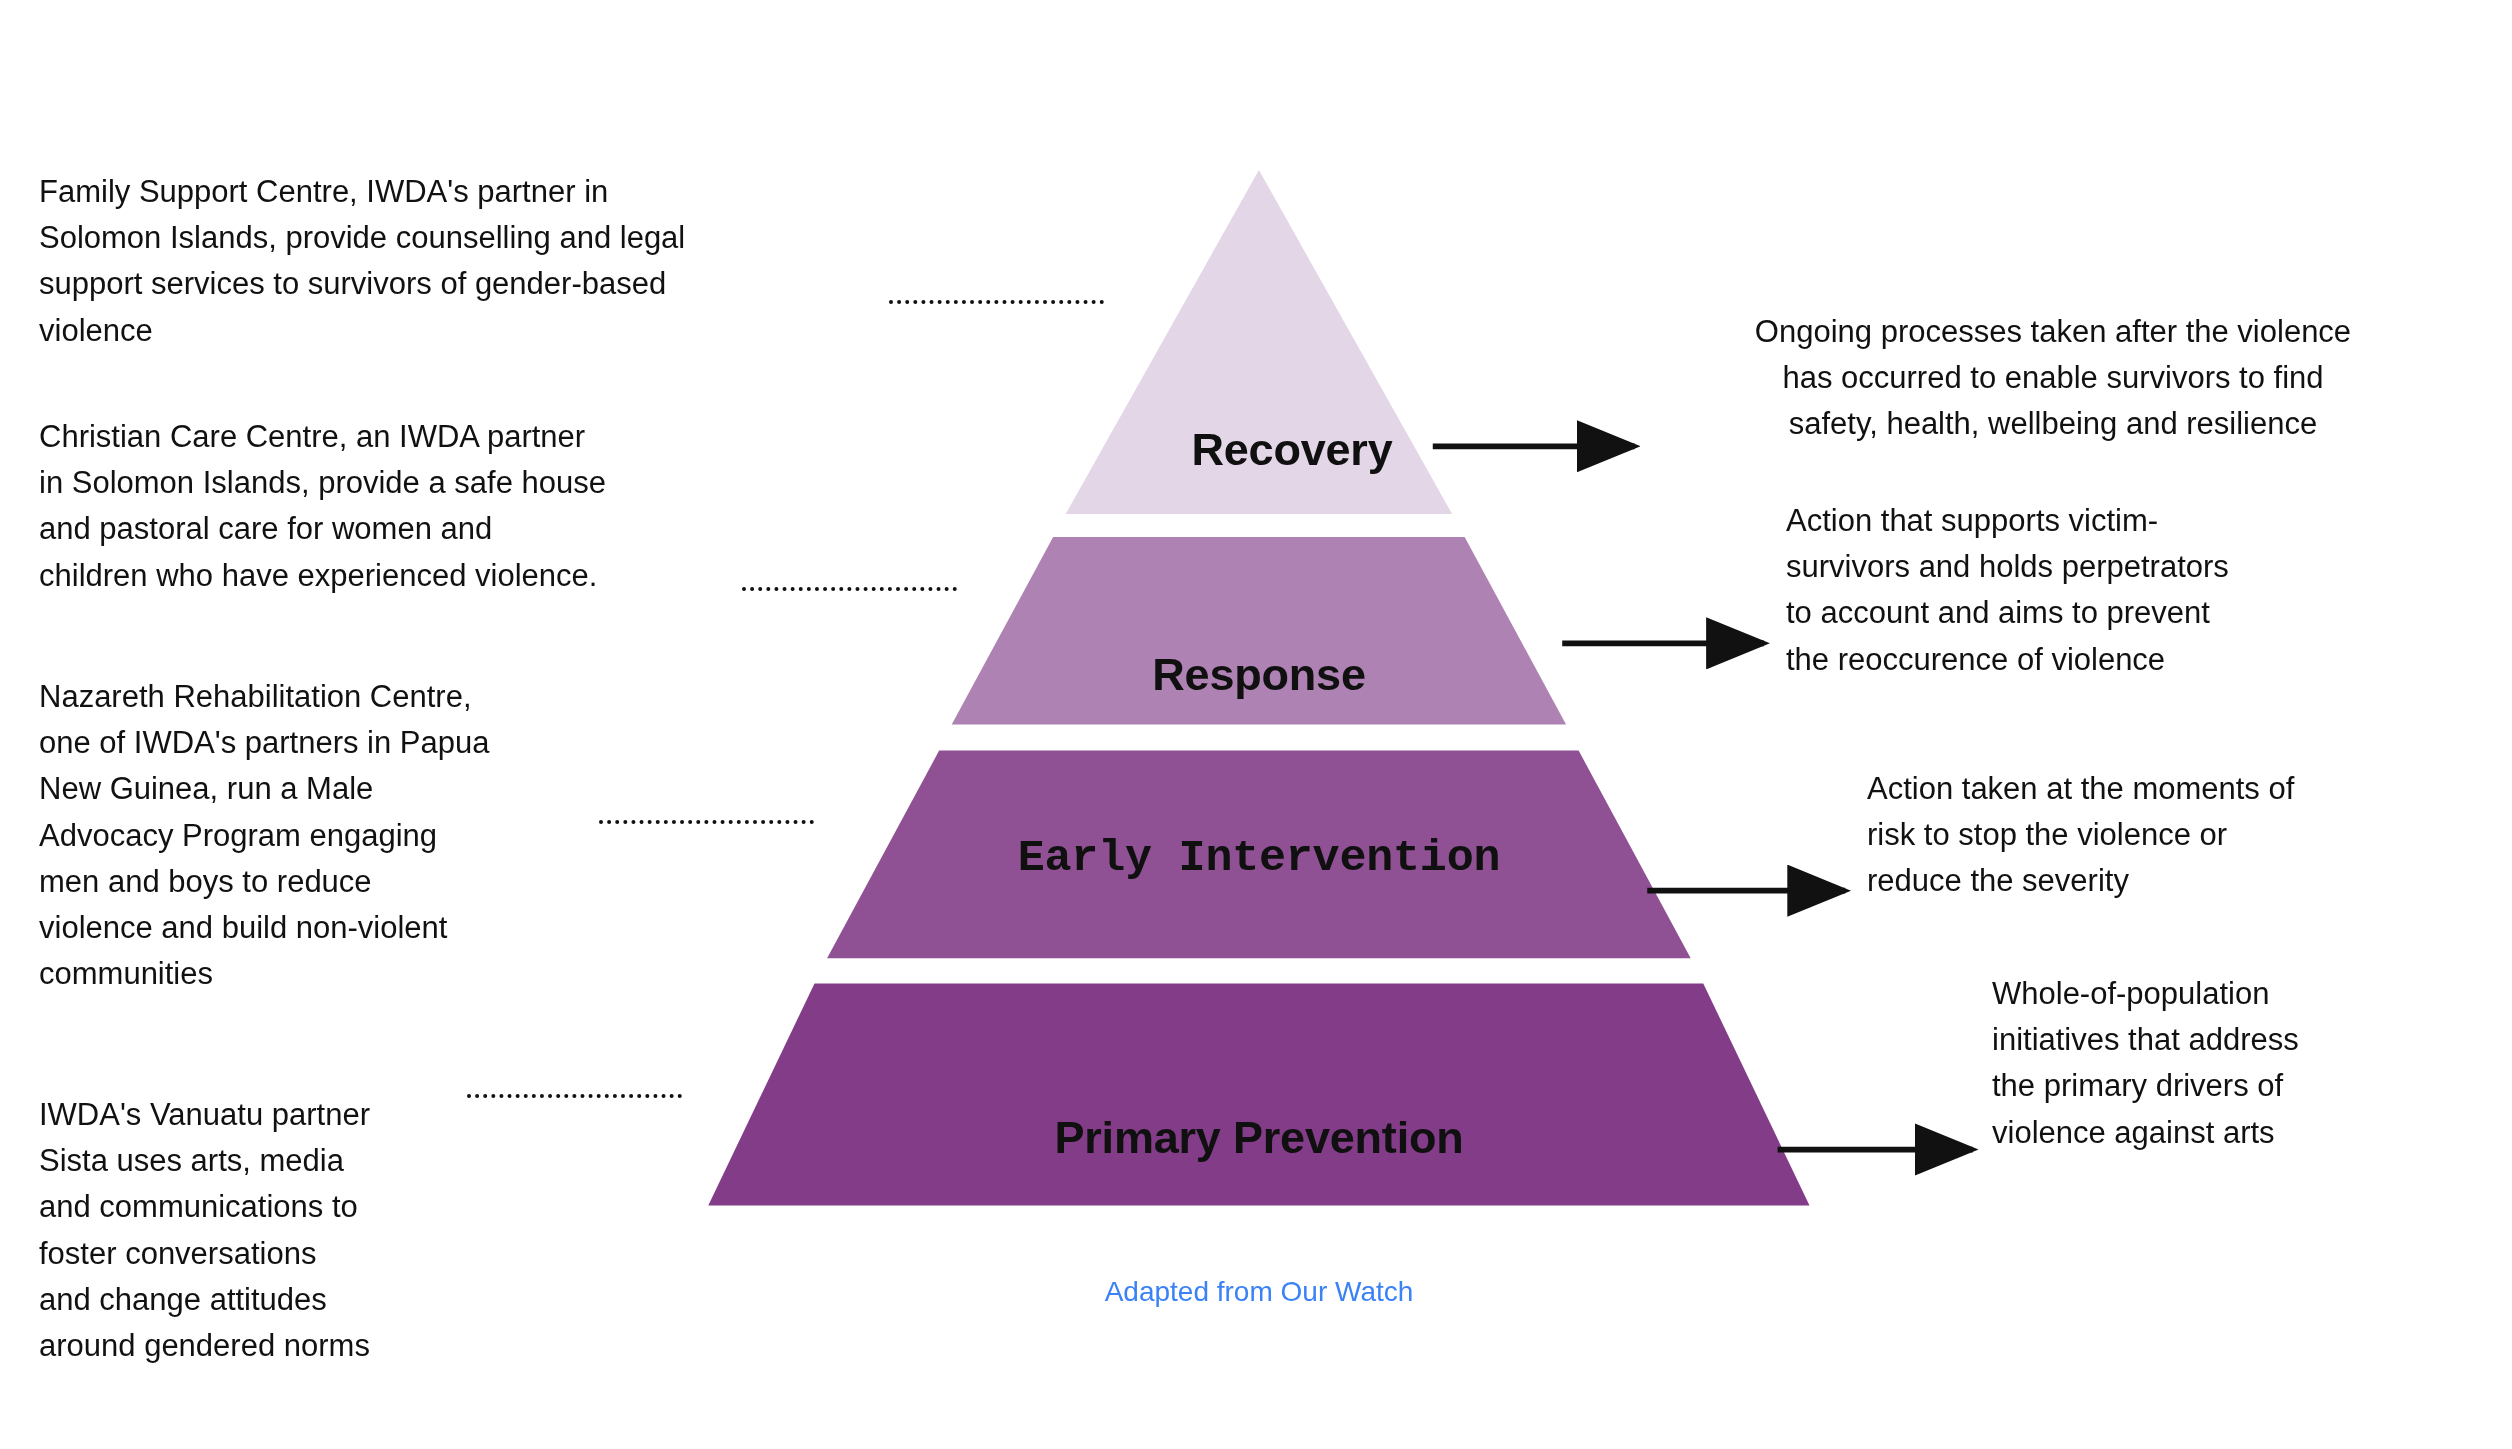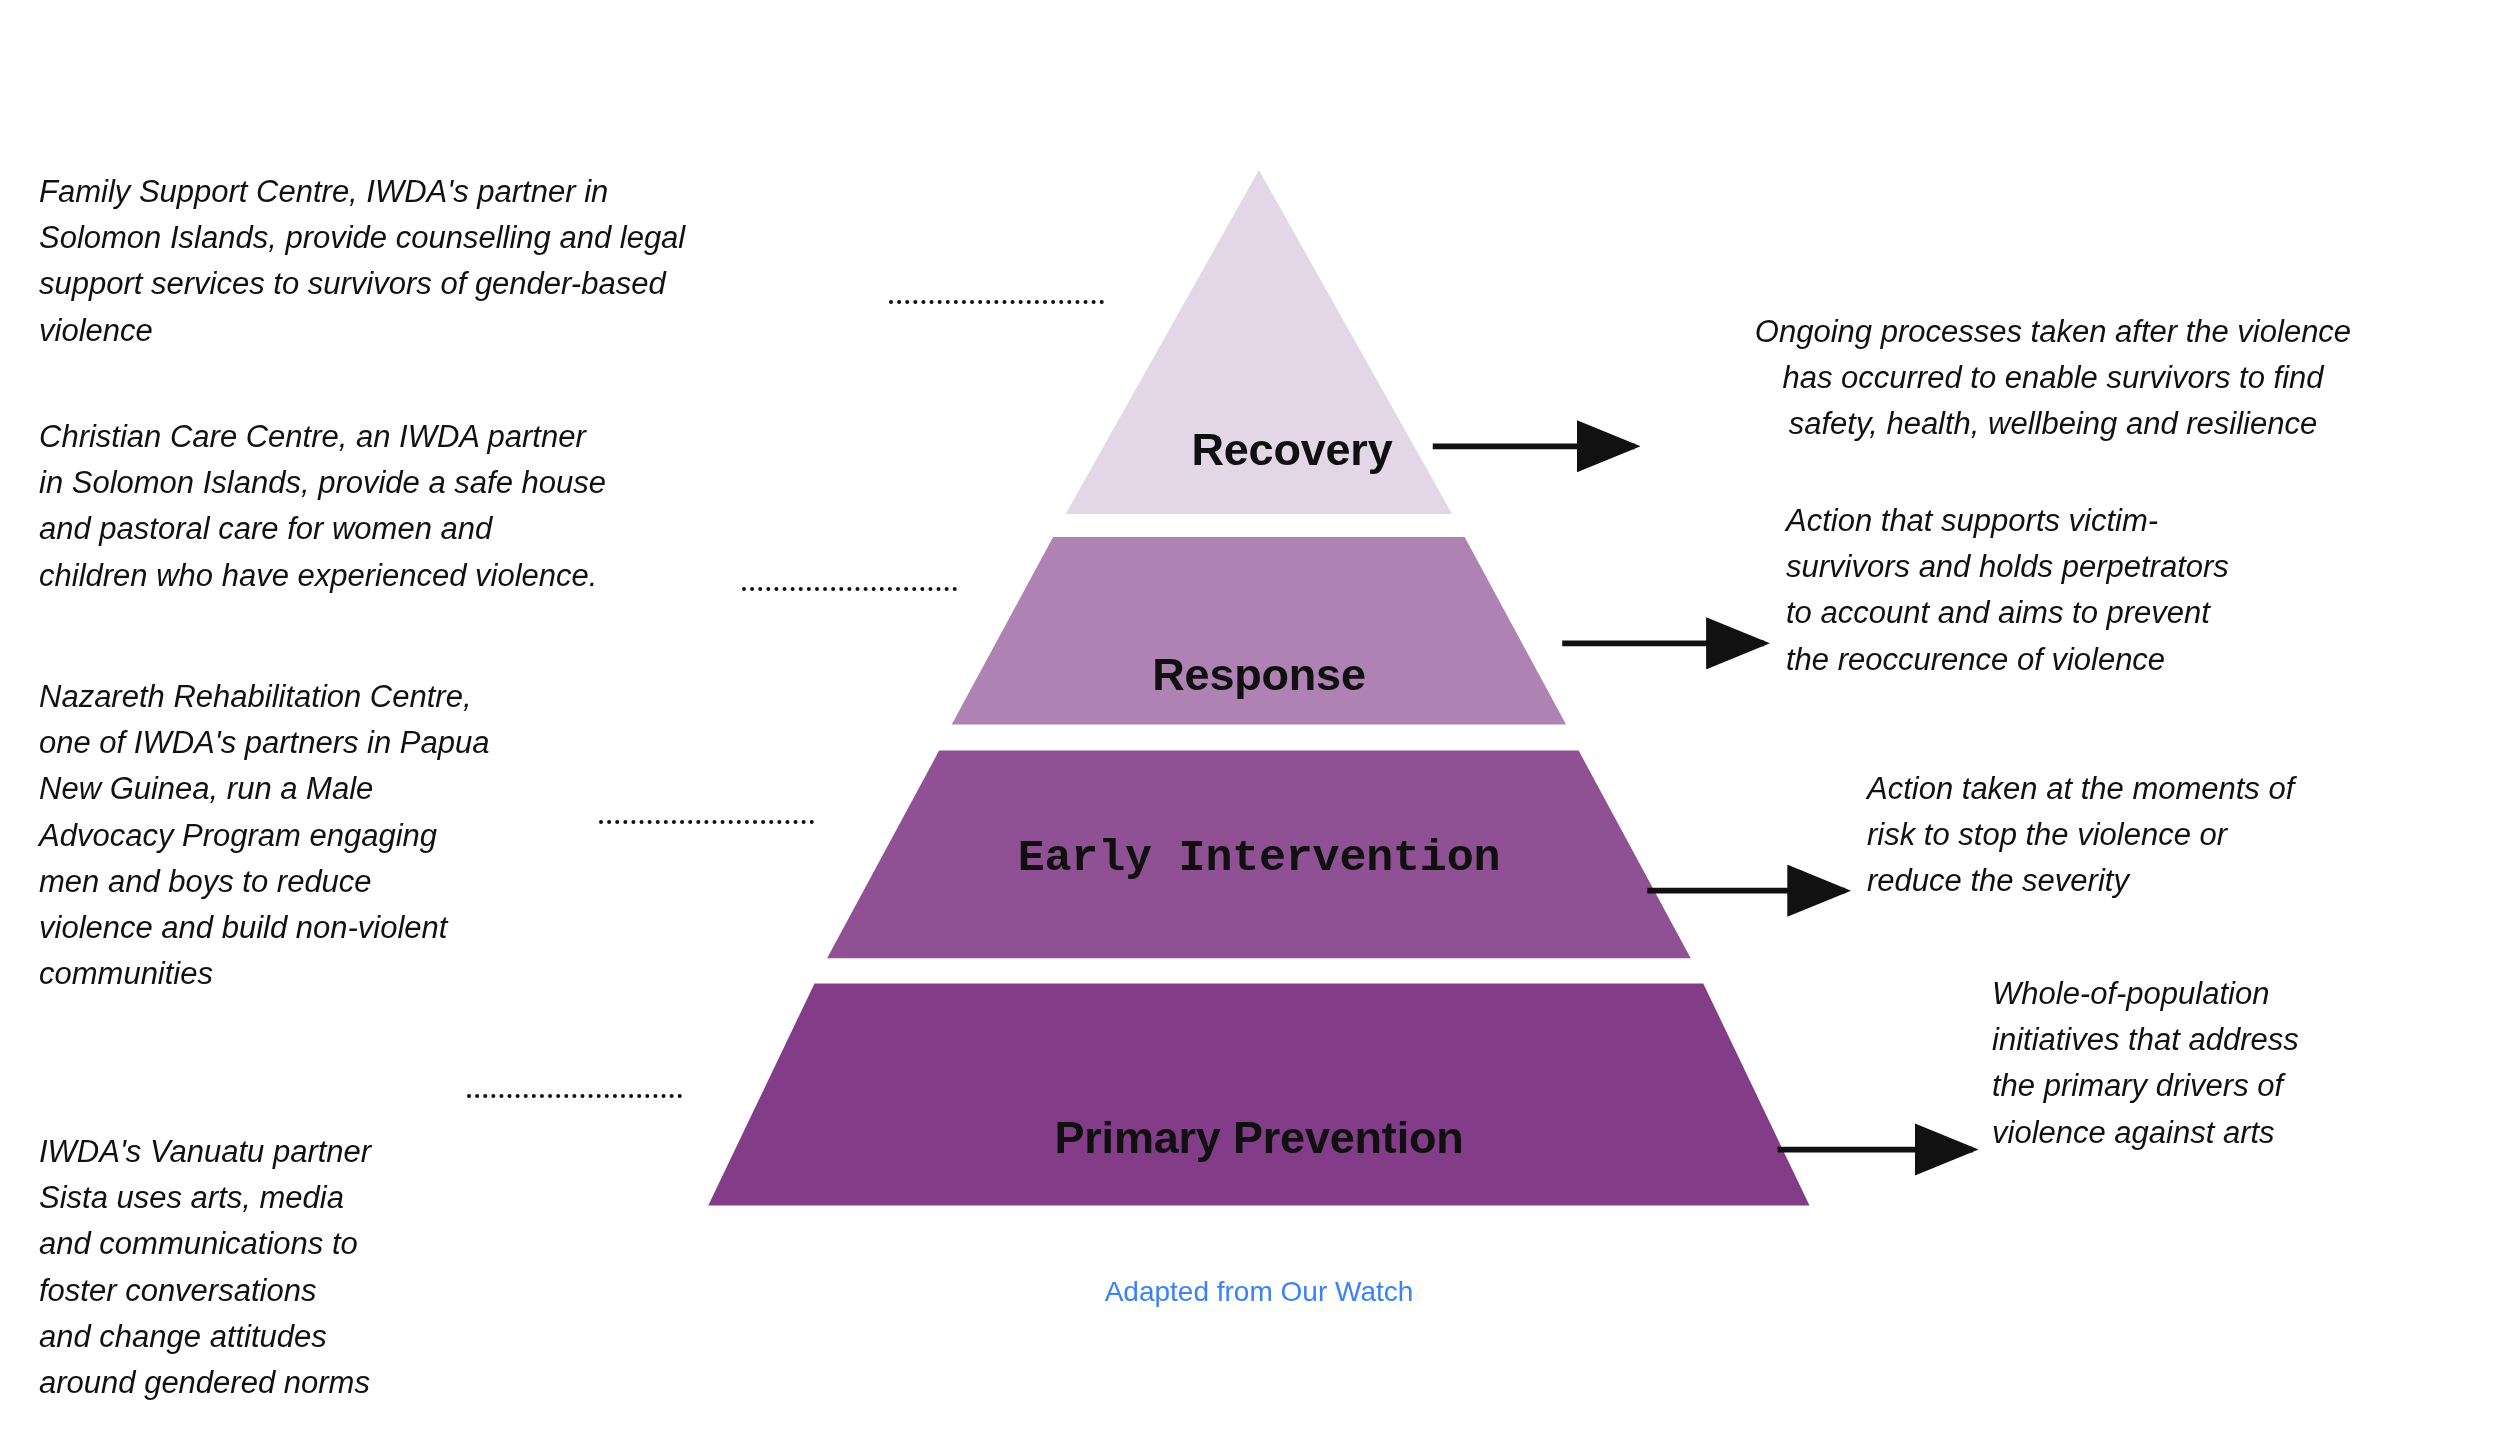--- a/index.html
+++ b/index.html
@@ -42,29 +42,28 @@
   #label-early-intervention  { left: 1259px; top: 858px; font-size: 45px; font-family: Liberation Mono, monospace; }
   #label-primary-prevention  { left: 1259px; top: 1106px; font-size: 45px; margin-top: 32px; }
 
   
   .note {
     position: absolute;
     color: #111111;
     font-size: 31px;
     line-height: 1.49;
     white-space: pre-line;
-    font-style: italic;
   }
   .note-left  { left: 39px; }
   .note-right { }
 
   #note-family-support      { top: 169px;  width: 773px; }
   #note-christian-care      { top: 414px;  width: 734px; }
   #note-nazareth            { top: 674px;  width: 580px; }
-  #note-sista               { top: 1129px; width: 444px; }
+  #note-sista               { top: 1092px; width: 444px; }
 
   #note-recovery-def        { left: 1657px; top: 309px;  width: 792px; text-align: center; }
   #note-response-def        { left: 1786px; top: 498px;  width: 618px; }
   #note-early-def           { left: 1867px; top: 766px;  width: 580px; }
   #note-primary-def         { left: 1992px; top: 971px; width: 473px; }
 
   
   .leader {
     position: absolute;
     height: 0;

